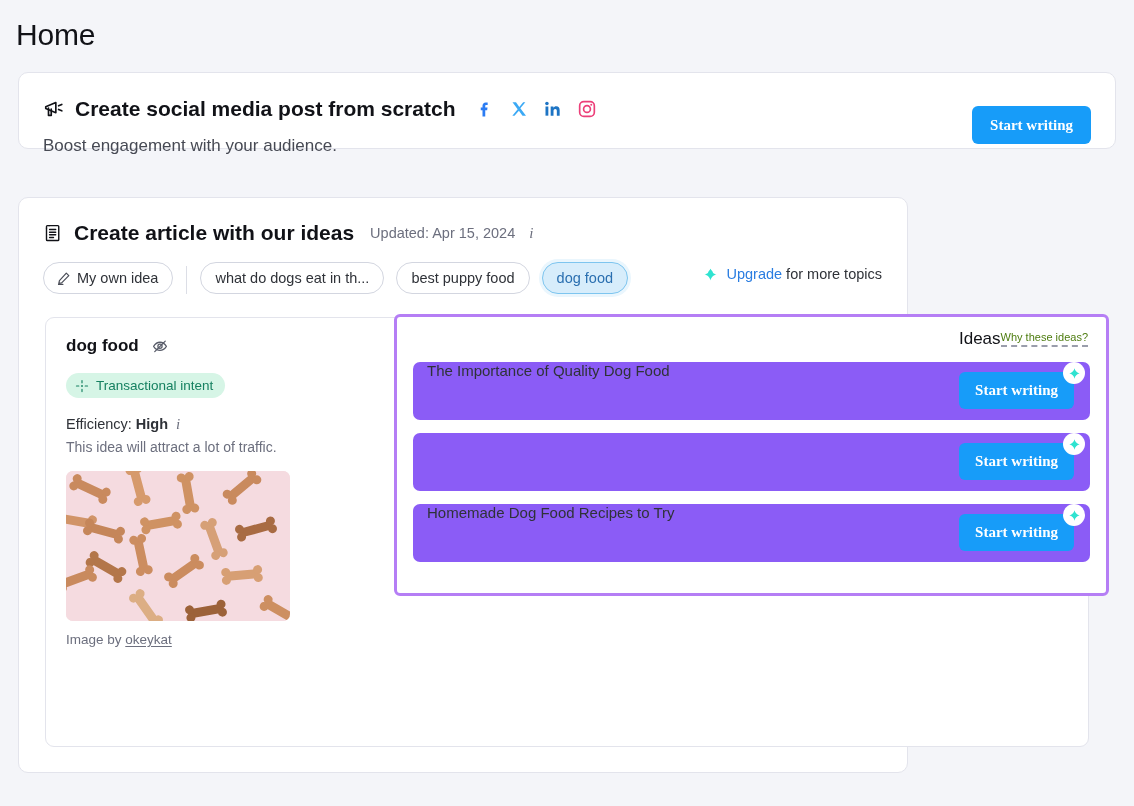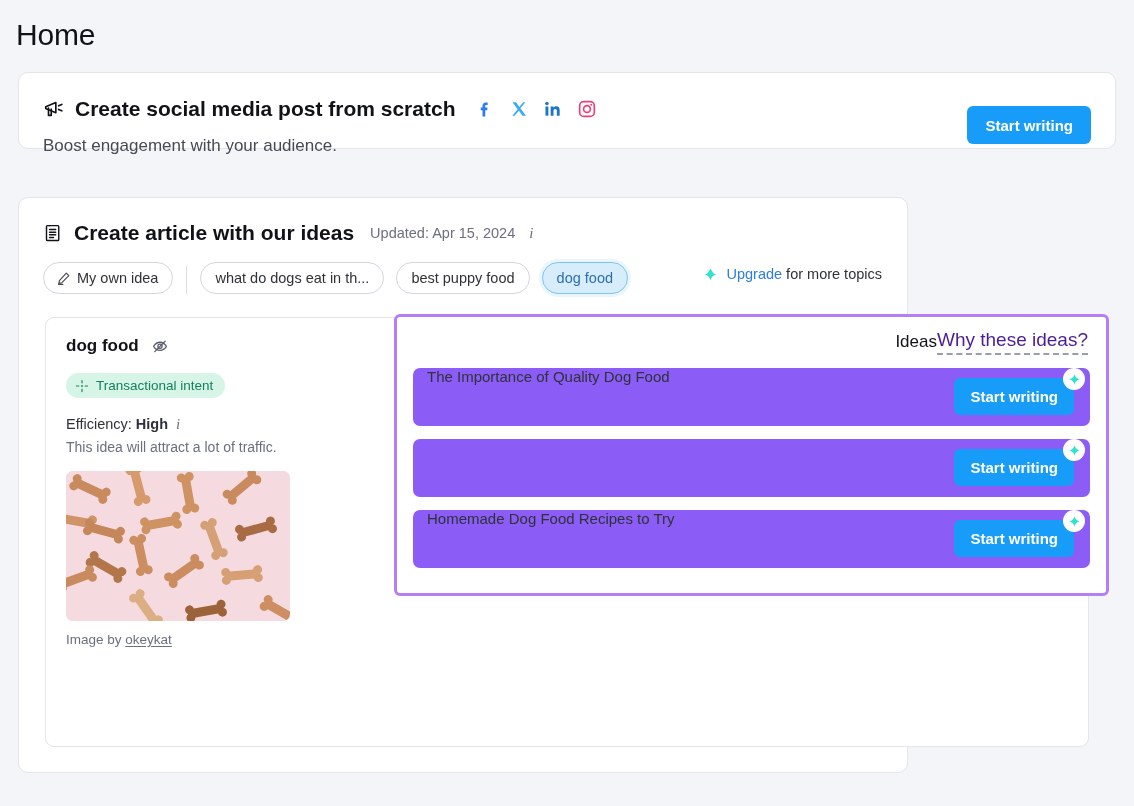--- a/index.html
+++ b/index.html
@@ -39,21 +39,21 @@
   .social-sub {
     position: absolute; left: 24px; top: 63px;
     font-size: 17px; color: #474a54;
   }
 
   .btn-primary {
     background: #179cf9;
     color: #ffffff;
     border: none;
     border-radius: 6px;
-    font-family: Liberation Sans, sans-serif;
+    font-family: Liberation Serif, serif;
     font-size: 15px;
     font-weight: 700;
     padding: 0 18px;
     height: 38px;
     cursor: pointer;
     white-space: nowrap;
   }
   #social-start { position: absolute; right: 24px; top: 33px; }
 
   
@@ -166,21 +166,21 @@
     border-radius: 6px;
     background: #fff;
     padding: 10px 16px 12px 16px;
   }
   .ideas-head {
     display: flex; align-items: center; justify-content: flex-end;
     padding: 2px 2px 0 2px;
   }
   .ideas-title { font-size: 17px; color: #111217; }
   .why-ideas {
-    font-size: 19px; color: #4c1d95;
+    font-size: 11px; color: #4d7c0f;
     border-bottom: 2px dashed #9a9dab;
     padding-bottom: 2px;
     cursor: pointer;
   }
   .idea-row {
     position: relative;
     margin-top: 13px;
     height: 58px;
     background: #8b5cf6;
     border-radius: 7px;

